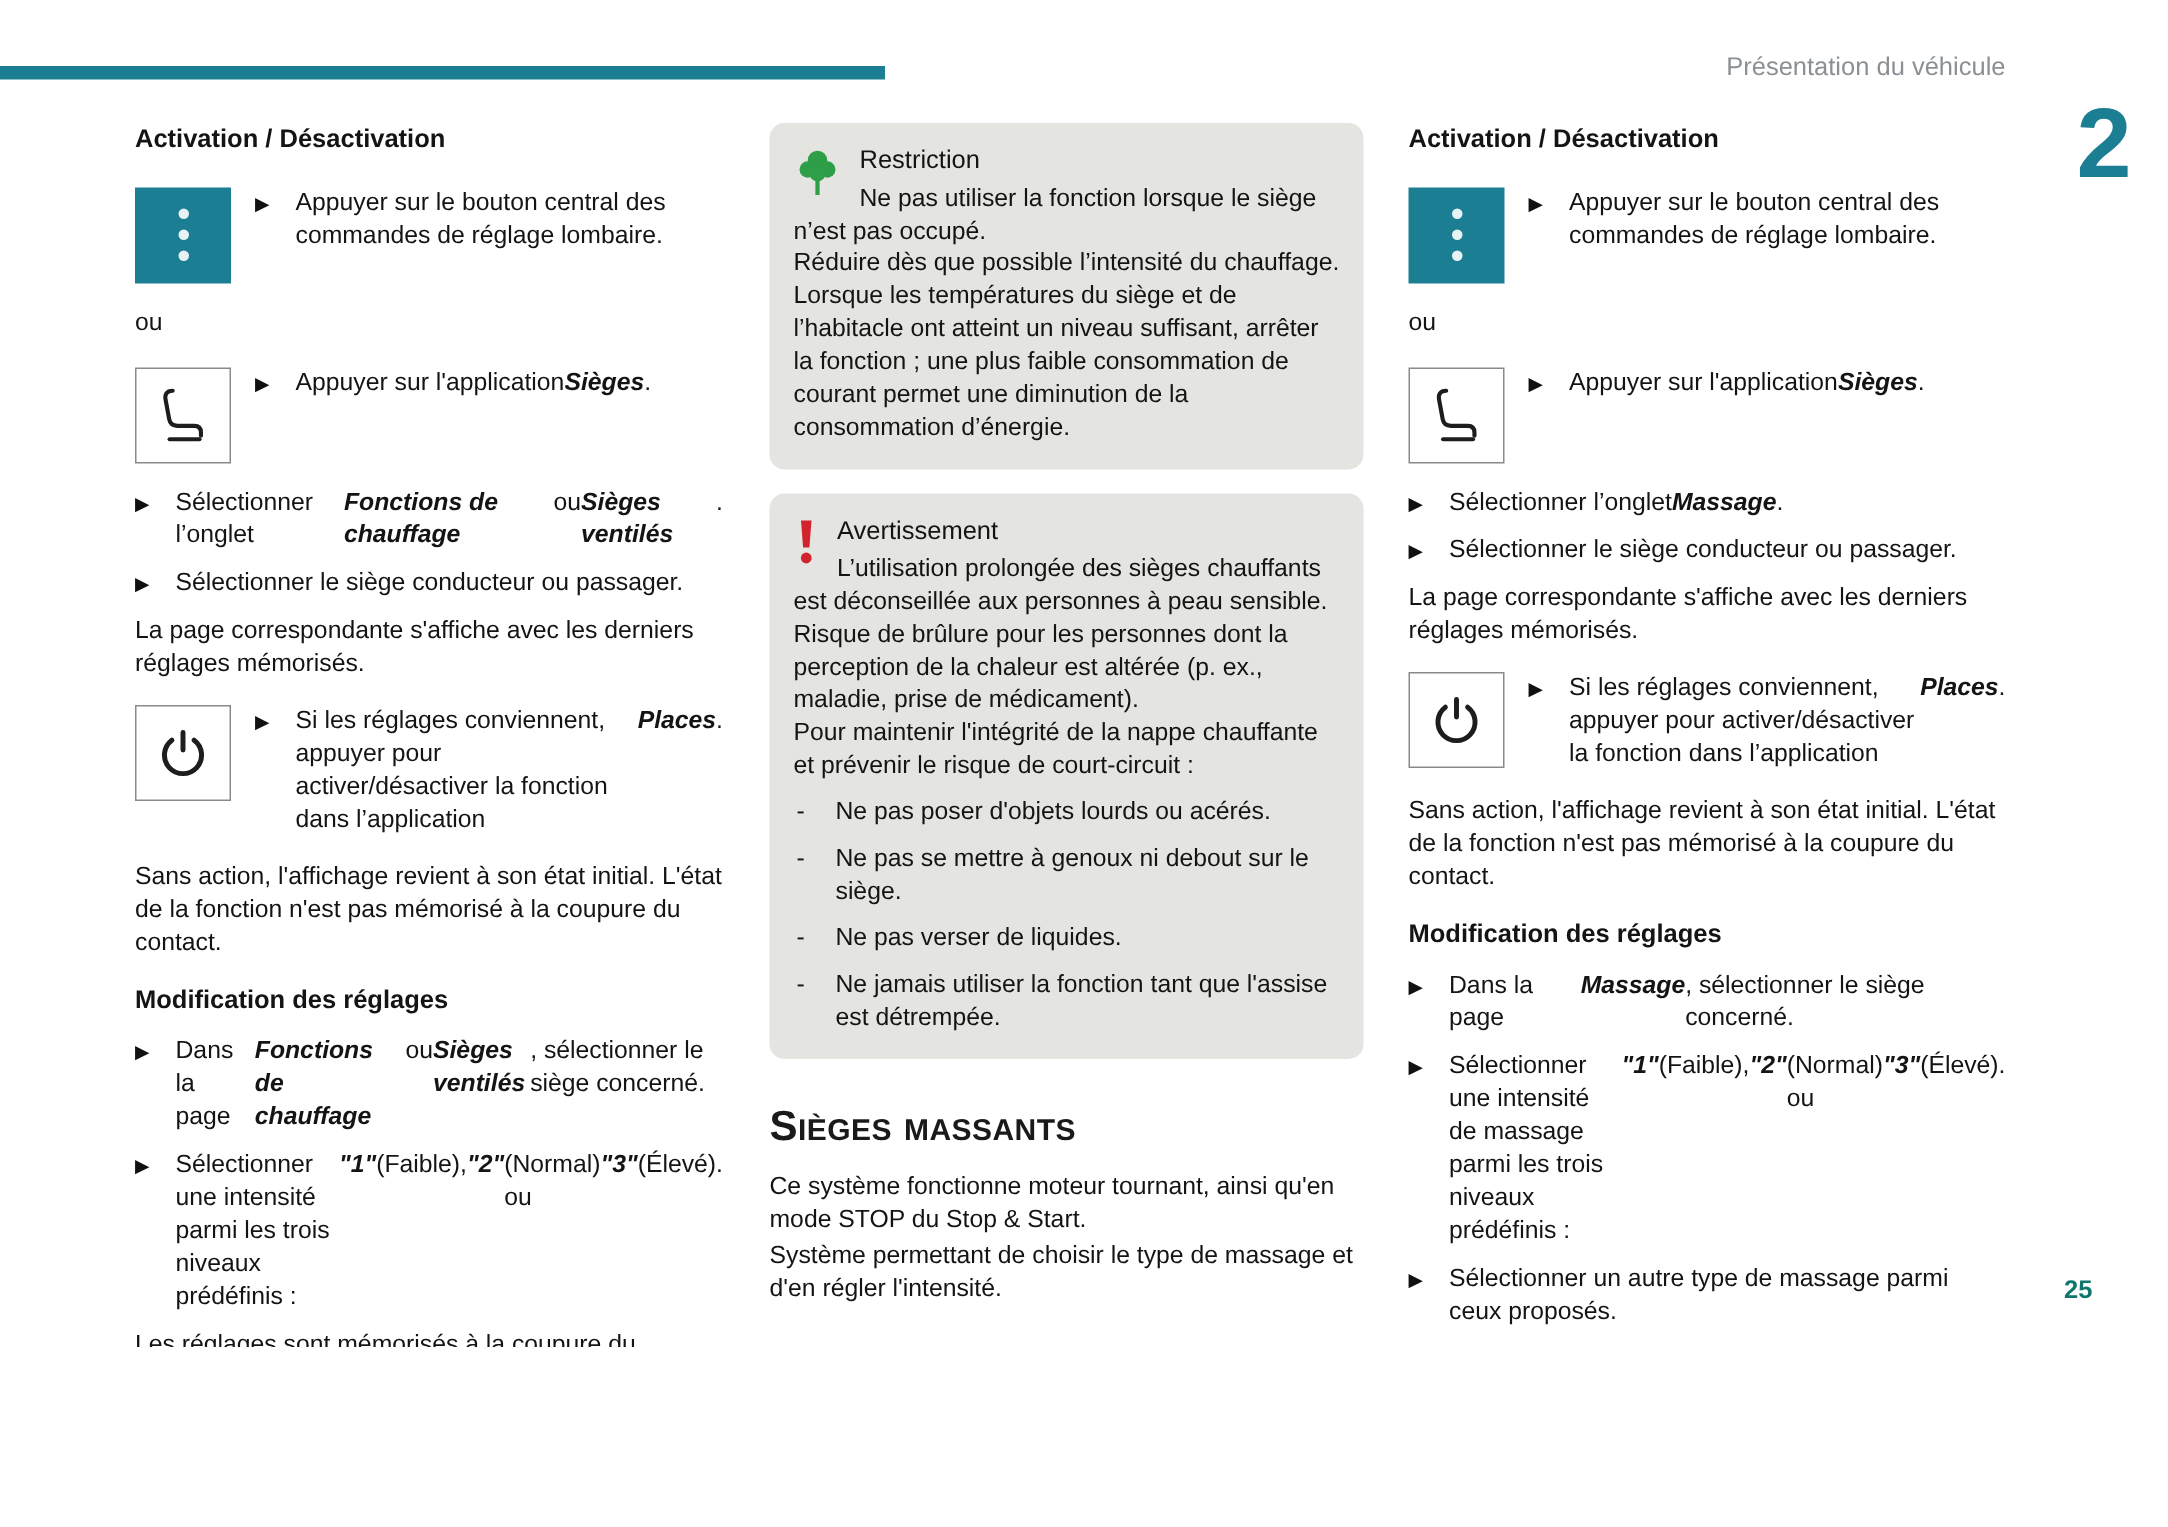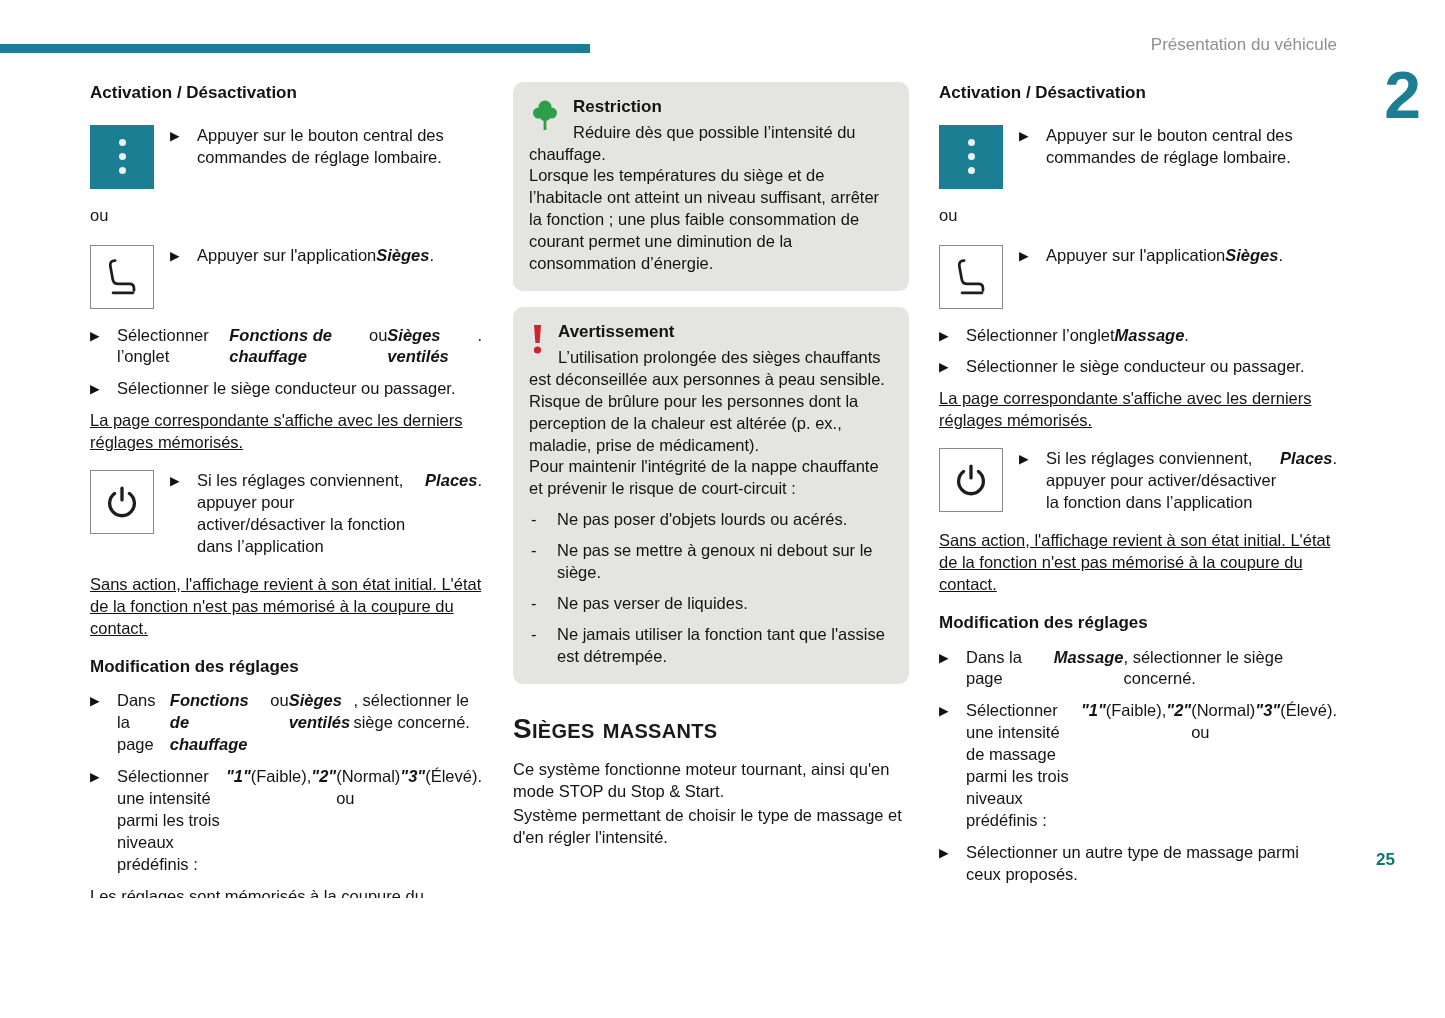--- a/index.html
+++ b/index.html
@@ -25,29 +25,29 @@
   .icon-cell{width:64px;height:64px;flex:none;box-sizing:border-box;}
   .icon-cell.teal{background:var(--accent-teal,#1c7e93);display:flex;flex-direction:column;align-items:center;justify-content:center;gap:7px;}
   .dot{width:7px;height:7px;border-radius:50%;background:#e8f2f4;}
   .icon-cell.outline{border:1px solid #8a8a8a;background:#fff;display:flex;align-items:center;justify-content:center;color:#1d1d1b;}
   .icon-cell.outline svg{width:44px;height:44px;}
 
   p{margin:0;}
   .arrowed{display:flex;margin:0;}
   .bullet{display:flex;margin:0 0 10px;}
   .arrowed::before,.bullet::before{content:"▶";flex:none;width:27px;font-size:12.5px;padding-top:3px;color:#111;}
-  .para{margin:8px 0 16px;text-decoration:underline;}
+  .para{margin:8px 0 16px;}
   .plain{margin:14px 0 18px;}
   .b{font-weight:700;font-style:italic;}
 
   .note-box{background:var(--box-gray,#e4e4e1);border-radius:10px;padding:14px 16px 16px;margin:0 0 16px;overflow:hidden;}
   .note-icon{float:left;width:32px;height:38px;margin:0 12px 4px 0;color:var(--tree-green,#2f9e49);}
   .note-icon.warn{width:17px;color:var(--warning-red,#d0232e);}
   .note-icon svg{width:100%;height:100%;display:block;}
-  .note-title{font-weight:700;font-size:17px;margin:0 0 3px;}
+  .note-title{font-weight:400;font-size:17px;margin:0 0 3px;}
   .note-para{margin:0;}
   .dash{display:flex;margin:9px 0 0;}
   .dash::before{content:"-";flex:none;width:26px;padding-left:2px;}
 
   .section-title{font-variant:small-caps;font-weight:600;font-size:28px;letter-spacing:.3px;margin:26px 0 12px;color:#1a1a1a;}
   .intro{margin:0 0 2px;}
 </style>
 </head>
 <body>
 
@@ -141,20 +141,21 @@
       <span class="note-icon">
         <svg viewBox="0 0 32 36" aria-hidden="true">
           <circle cx="16" cy="10" r="6.5" fill="currentColor"></circle>
           <circle cx="9.5" cy="16" r="5.5" fill="currentColor"></circle>
           <circle cx="22.5" cy="16" r="5.5" fill="currentColor"></circle>
           <circle cx="16" cy="18.5" r="5.5" fill="currentColor"></circle>
           <rect x="14.6" y="20" width="2.8" height="13" fill="currentColor"></rect>
         </svg>
       </span>
       <p class="note-title">Restriction</p>
+      <p class="note-para">Ne pas utiliser la fonction lorsque le siège n’est pas occupé.</p>
       <p class="note-para">Réduire dès que possible l’intensité du chauffage.</p>
       <p class="note-para">Lorsque les températures du siège et de l’habitacle ont atteint un niveau suffisant, arrêter la fonction ; une plus faible consommation de courant permet une diminution de la consommation d’énergie.</p>
     </div>
 
     <div class="note-box">
       <span class="note-icon warn">
         <svg viewBox="0 0 17 36" aria-hidden="true">
           <path d="M5 3 h7 l-1.4 18 h-4.2 Z" fill="currentColor"></path>
           <circle cx="8.5" cy="28" r="3.6" fill="currentColor"></circle>
         </svg>

